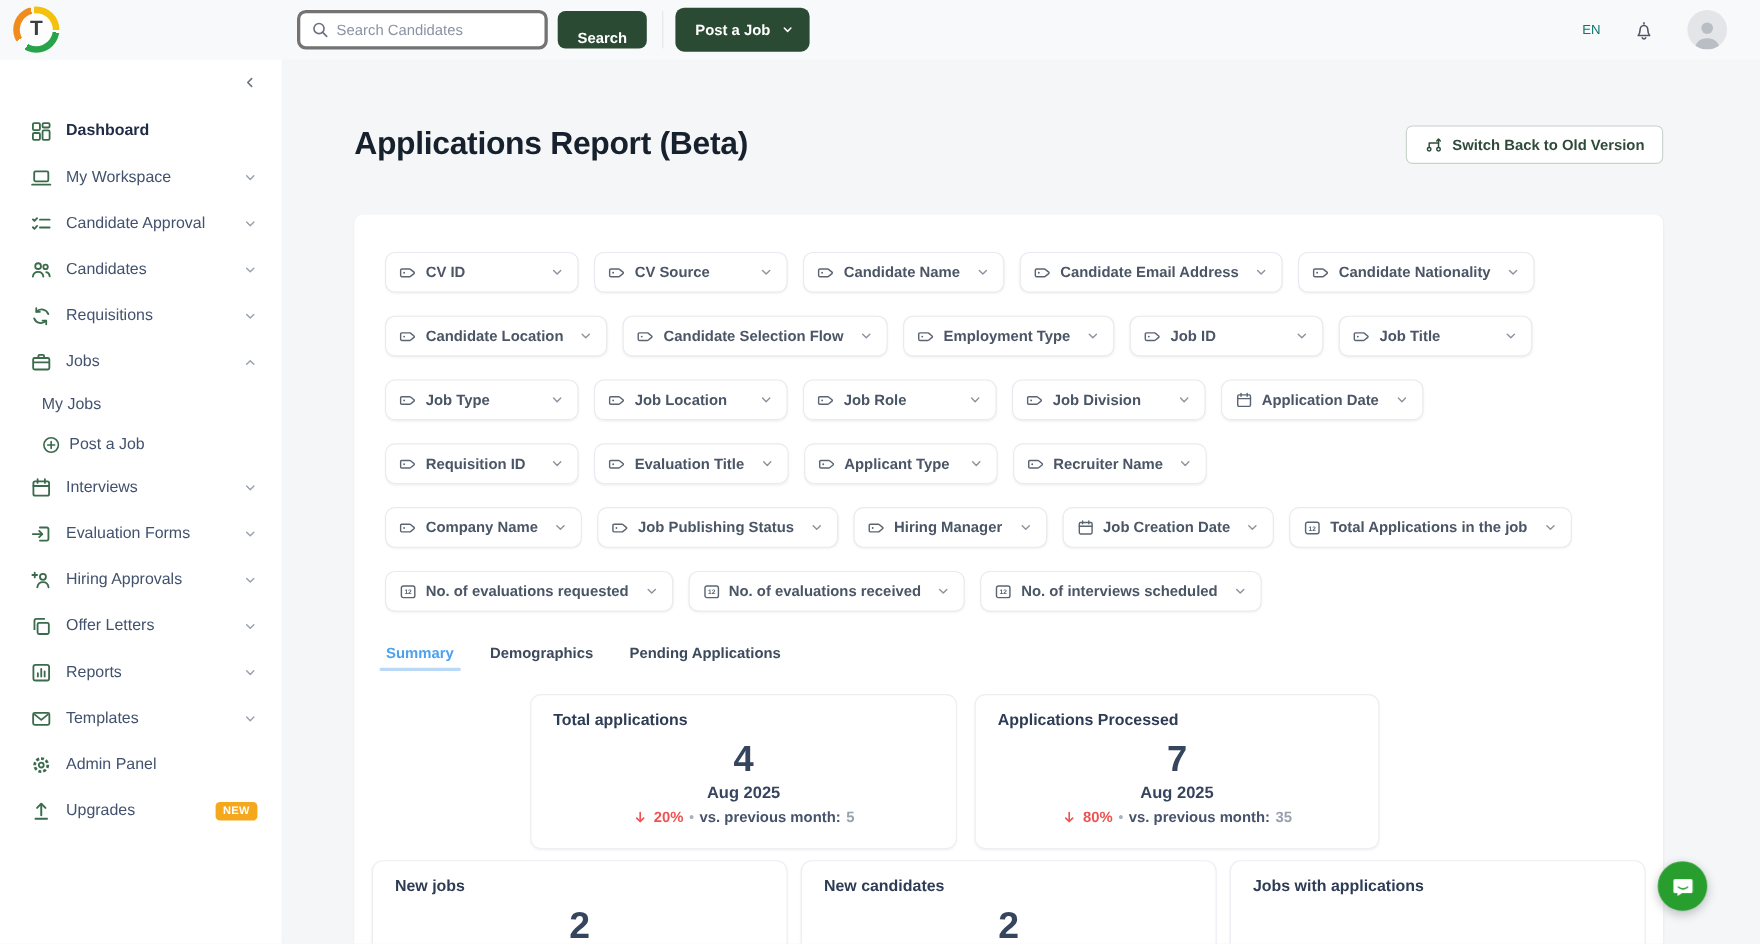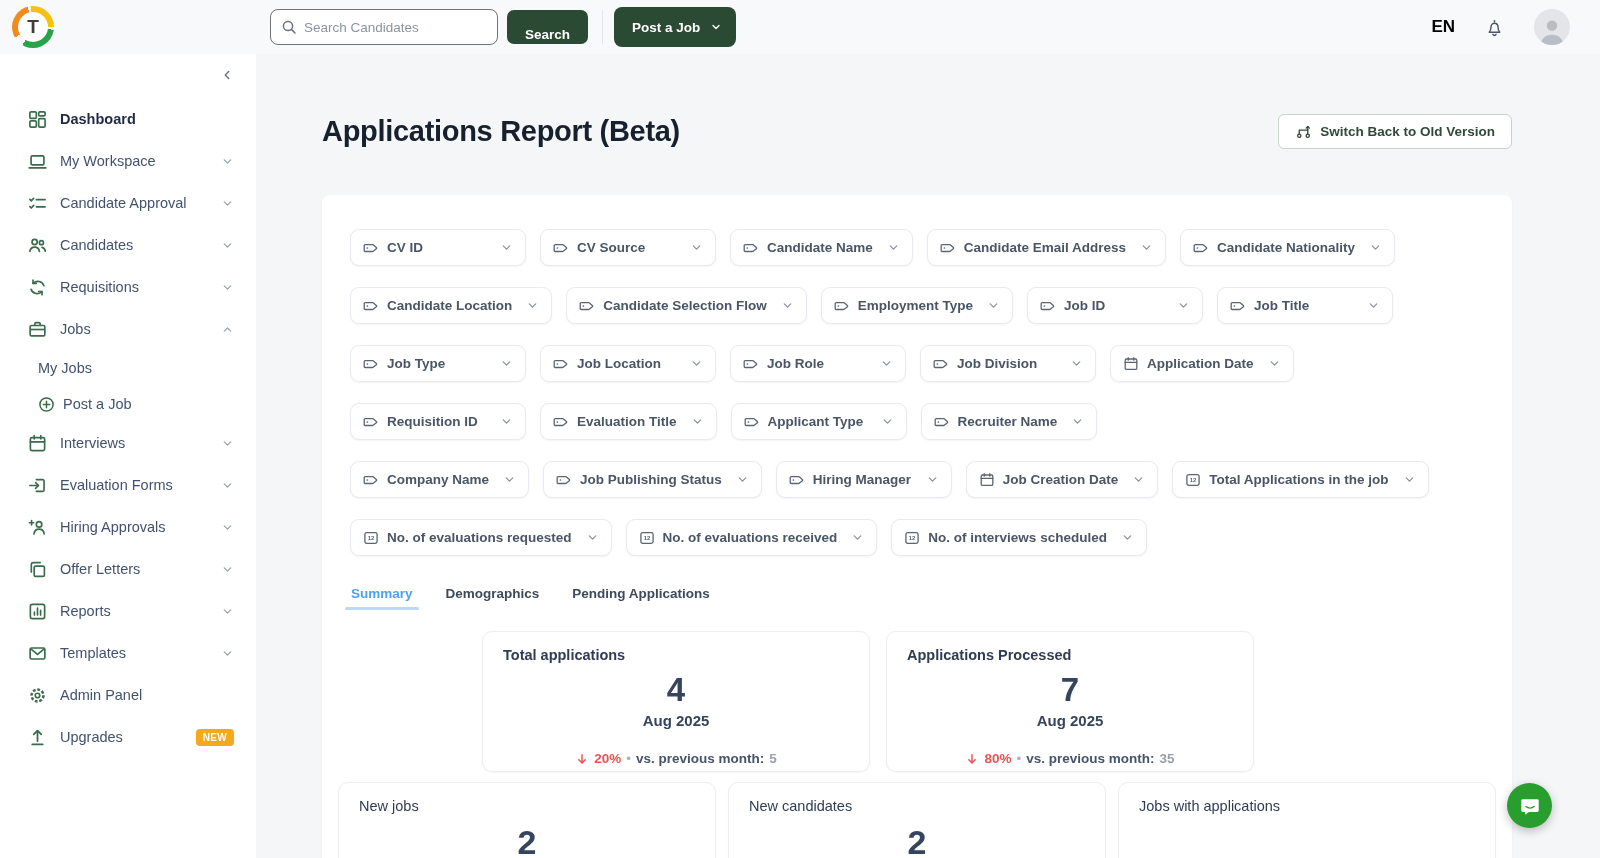--- a/index.html
+++ b/index.html
@@ -6,32 +6,32 @@
   html,body { width:1600px; height:858px; overflow:hidden; background:#f5f6f8;
     font-family:"Liberation Sans","DejaVu Sans",sans-serif; }
   
   .topbar { position:relative; height:54px; background:#f8f9fb; display:flex; align-items:center; z-index:5; }
   .logo { width:42px; height:42px; margin-left:12px; border-radius:50%; position:relative;
     background:conic-gradient(from 240deg,#f08c1d 0deg 105deg,#f8f9fb 105deg 113deg,#f4c20d 113deg 210deg,#f8f9fb 210deg 218deg,#27a44a 218deg 330deg,#f8f9fb 330deg 360deg); }
   .logo::after { content:""; position:absolute; inset:6px; background:#fdfdfd; border-radius:50%; }
   .logo span { position:absolute; inset:0; display:flex; align-items:center; justify-content:center;
     font-weight:800; font-size:19px; color:#3d3d3d; z-index:1; }
   .search-wrap { display:flex; align-items:center; margin-left:216px; }
-  .search-box { width:228px; height:36px; background:#fff; border:1px solid #737373; border-radius:8px;
+  .search-box { width:228px; height:36px; background:#fff; border:3px solid #737373; border-radius:8px;
     display:flex; align-items:center; padding:0 10px; }
   .search-box input { border:none; outline:none; flex:1; font-size:13.5px; color:#333; margin-left:7px;
     font-family:inherit; background:transparent; }
   .search-box input::placeholder { color:#8a94a1; }
   .btn-green { background:#2b4a33; color:#fff; border:none; border-radius:7px; font-weight:700;
     font-size:13.5px; cursor:pointer; font-family:inherit; }
   .search-btn { height:20px; padding:17px 18px; margin-left:9px; }
   .top-divider { width:1px; height:34px; background:#e2e5e9; margin:0 11px 0 14px; }
   .post-btn { height:40px; padding:0 14px 0 18px; display:flex; align-items:center; gap:10px; border-radius:8px; }
   .top-right { margin-left:auto; display:flex; align-items:center; gap:30px; padding-right:30px; }
-  .lang { font-weight:700; font-size:17px; color:#000000; cursor:pointer; }
+  .lang { font-weight:400; font-size:12px; color:#0f766e; cursor:pointer; }
   .bell { cursor:pointer; display:flex; }
   .avatar { width:36px; height:36px; border-radius:50%; background:#e3e5e8; overflow:hidden; cursor:pointer;
     display:flex; align-items:flex-end; justify-content:center; }
   
   .shell { display:flex; height:804px; }
   .sidebar { width:256px; background:#ffffff; position:relative; padding-top:2px; }
   .collapse { position:absolute; top:14px; right:22px; cursor:pointer; color:#6a7482; }
   .nav { margin-top:42px; }
   .side-item { display:flex; align-items:center; height:42px; padding:0 22px 0 28px; cursor:pointer; }
   .side-item .s-icon { width:19px; height:19px; color:#3a6b4b; display:flex; margin-right:13px; flex:none; }
@@ -64,30 +64,30 @@
   .tab { font-size:13.5px; font-weight:700; color:#3d4a5c; padding-bottom:9px; cursor:pointer; position:relative; }
   .tab.active { color:#4da1ef; }
   .tab.active::after { content:""; position:absolute; left:-6px; right:-6px; bottom:0; height:3px;
     background:#b9d9f7; border-radius:2px; }
   .summary-row { display:flex; gap:16px; margin-top:21px; margin-left:132px; }
   .stat-card { background:#fff; border:1px solid #eceef2; border-radius:10px; box-shadow:0 1px 2px rgba(16,24,40,.04);
     padding:15px 20px; height:141px; }
   .stat-card .sc-title { font-size:14.5px; font-weight:600; color:#2e3c55; text-align:left; }
   .stat-card .sc-value { font-size:33px; font-weight:700; color:#36455e; text-align:center; margin-top:8px; }
   .stat-card .sc-period { font-size:15px; font-weight:600; color:#36455e; text-align:center; margin-top:3px; }
-  .stat-card .sc-delta { display:flex; align-items:center; justify-content:center; gap:5px; margin-top:22px;
+  .stat-card .sc-delta { display:flex; align-items:center; justify-content:center; gap:5px; margin-top:6px;
     font-size:13.5px; }
   .delta-pct { color:#ee5253; font-weight:700; }
   .delta-dot { color:#aab2bc; }
   .delta-label { color:#46536b; font-weight:600; }
   .delta-prev { color:#98a1ad; font-weight:600; }
   .bottom-row { display:flex; gap:12px; margin:10px -12px 0 -12px; }
   .mini-card { flex:1; background:#fff; border:1px solid #eceef2; border-radius:10px;
     box-shadow:0 1px 2px rgba(16,24,40,.04); padding:15px 20px; height:120px; }
-  .mini-card .sc-title { font-size:14.5px; font-weight:400; color:#2e3c55; }
+  .mini-card .sc-title { font-size:14.5px; font-weight:700; color:#2e3c55; }
   .mini-card .sc-value { font-size:34px; font-weight:700; color:#36455e; text-align:center; margin-top:9px; }
   .chat-fab { position:fixed; right:48px; bottom:30px; width:45px; height:45px; border-radius:50%;
     background:#279e2e; display:flex; align-items:center; justify-content:center; cursor:pointer;
     box-shadow:0 3px 10px rgba(0,0,0,.25); z-index:9; }
   svg { display:block; }
 </style>
 </head>
 <body>
 
 <div class="topbar">

